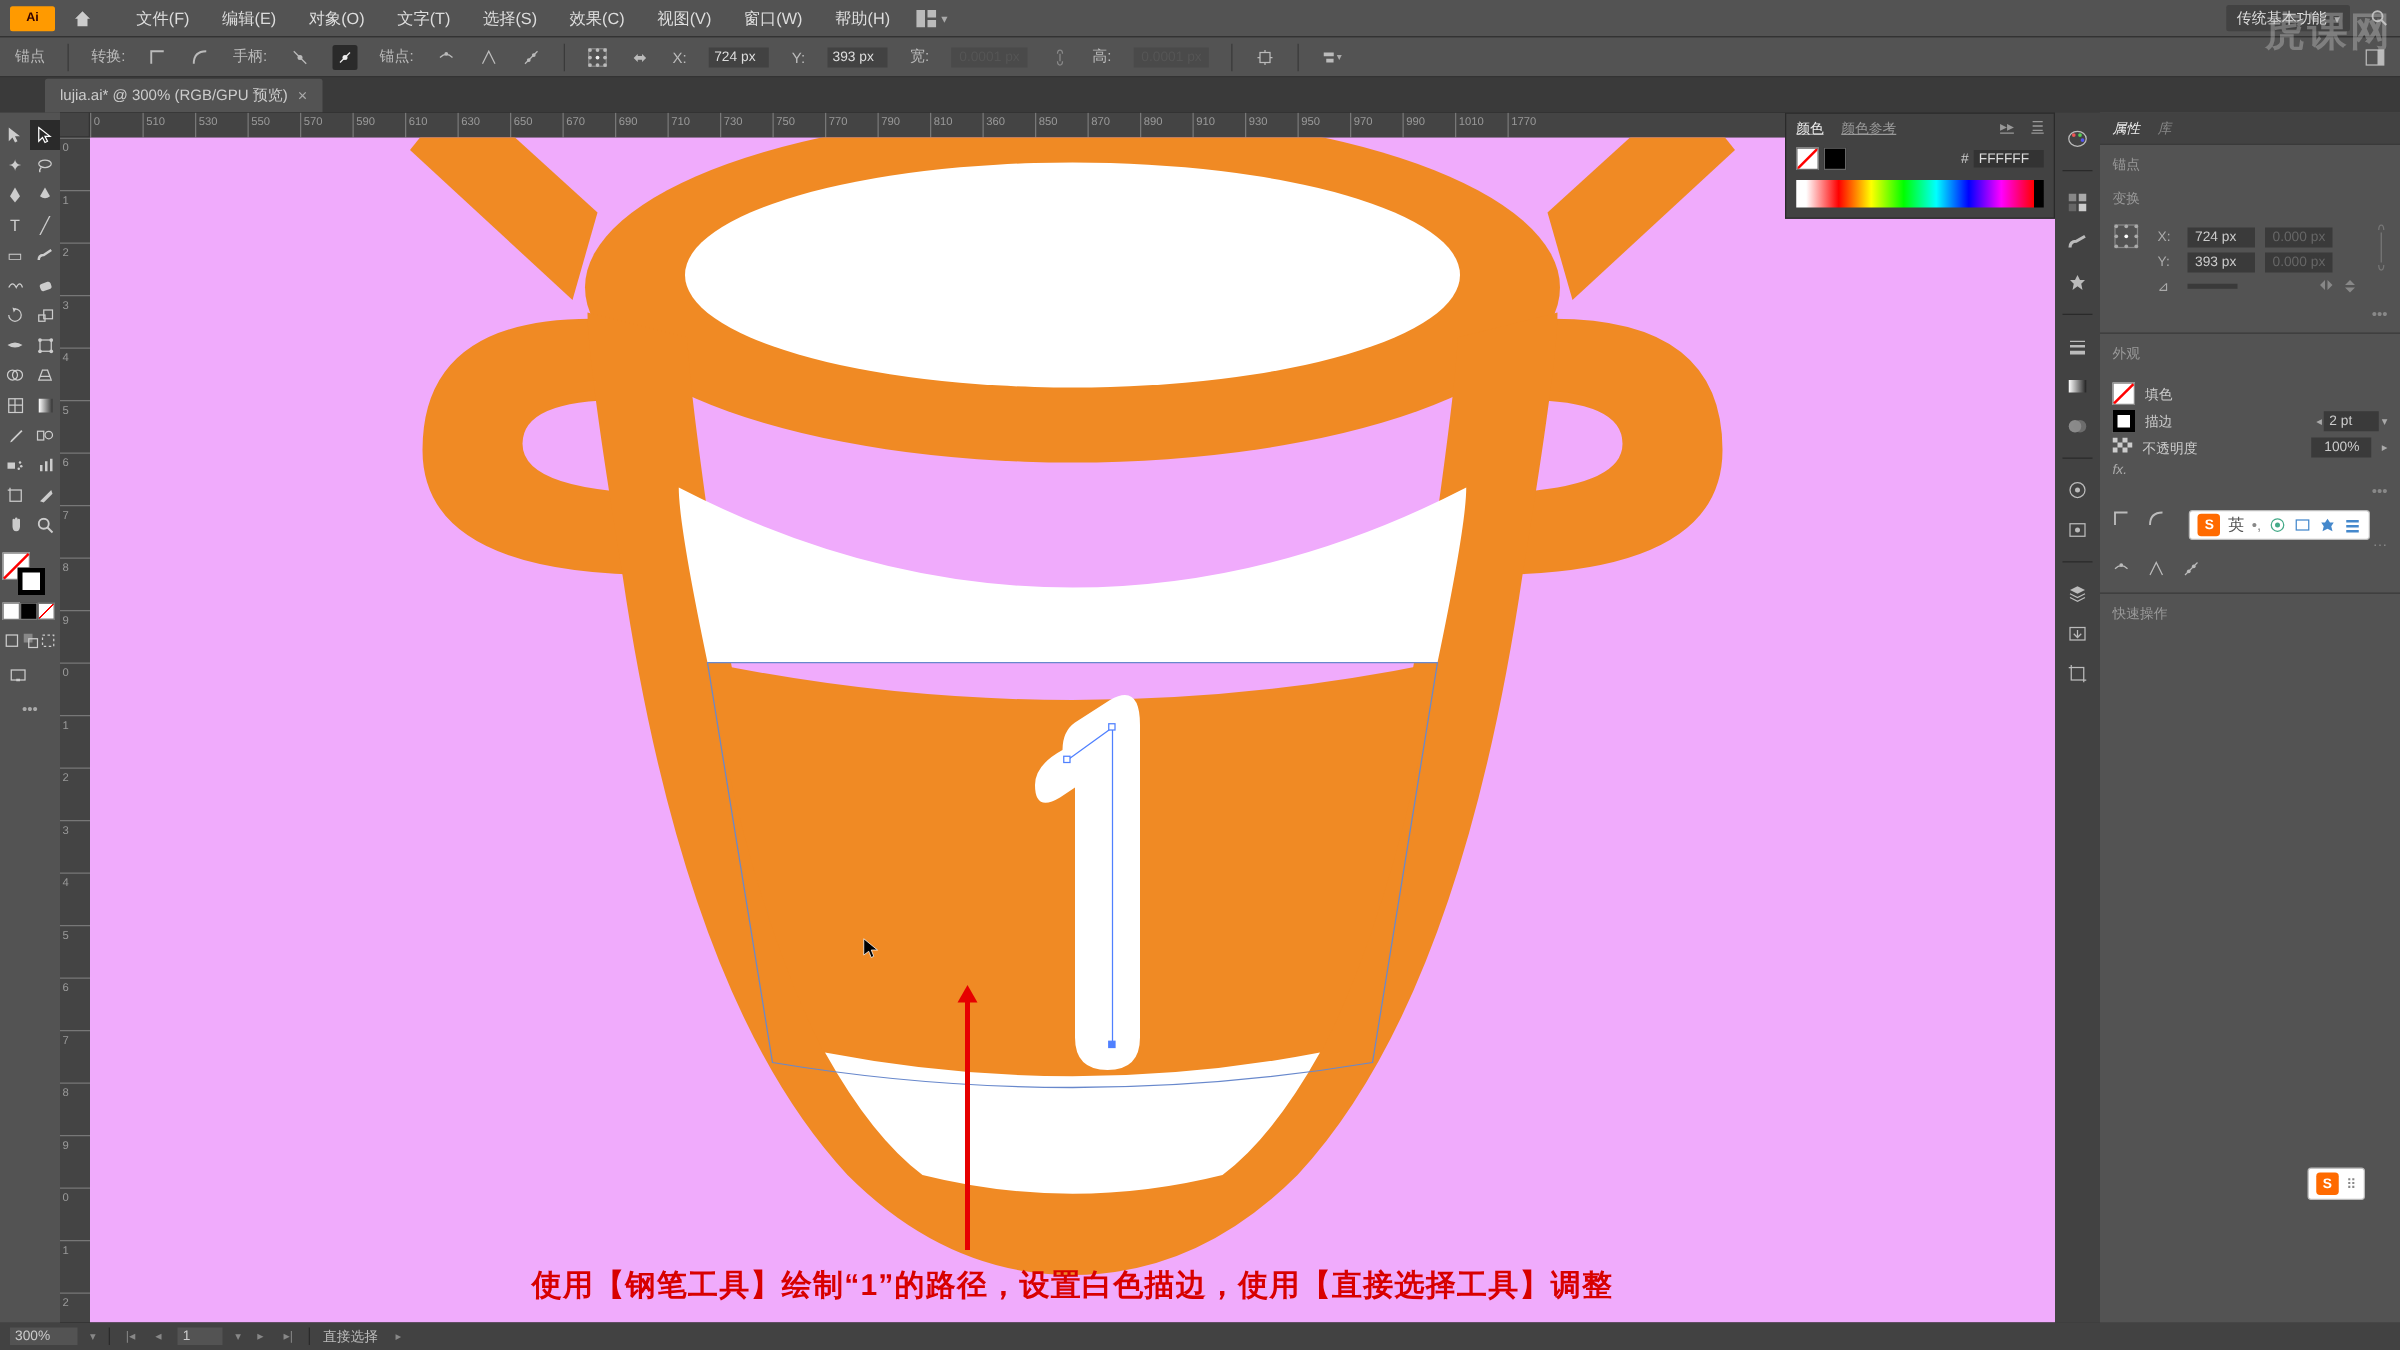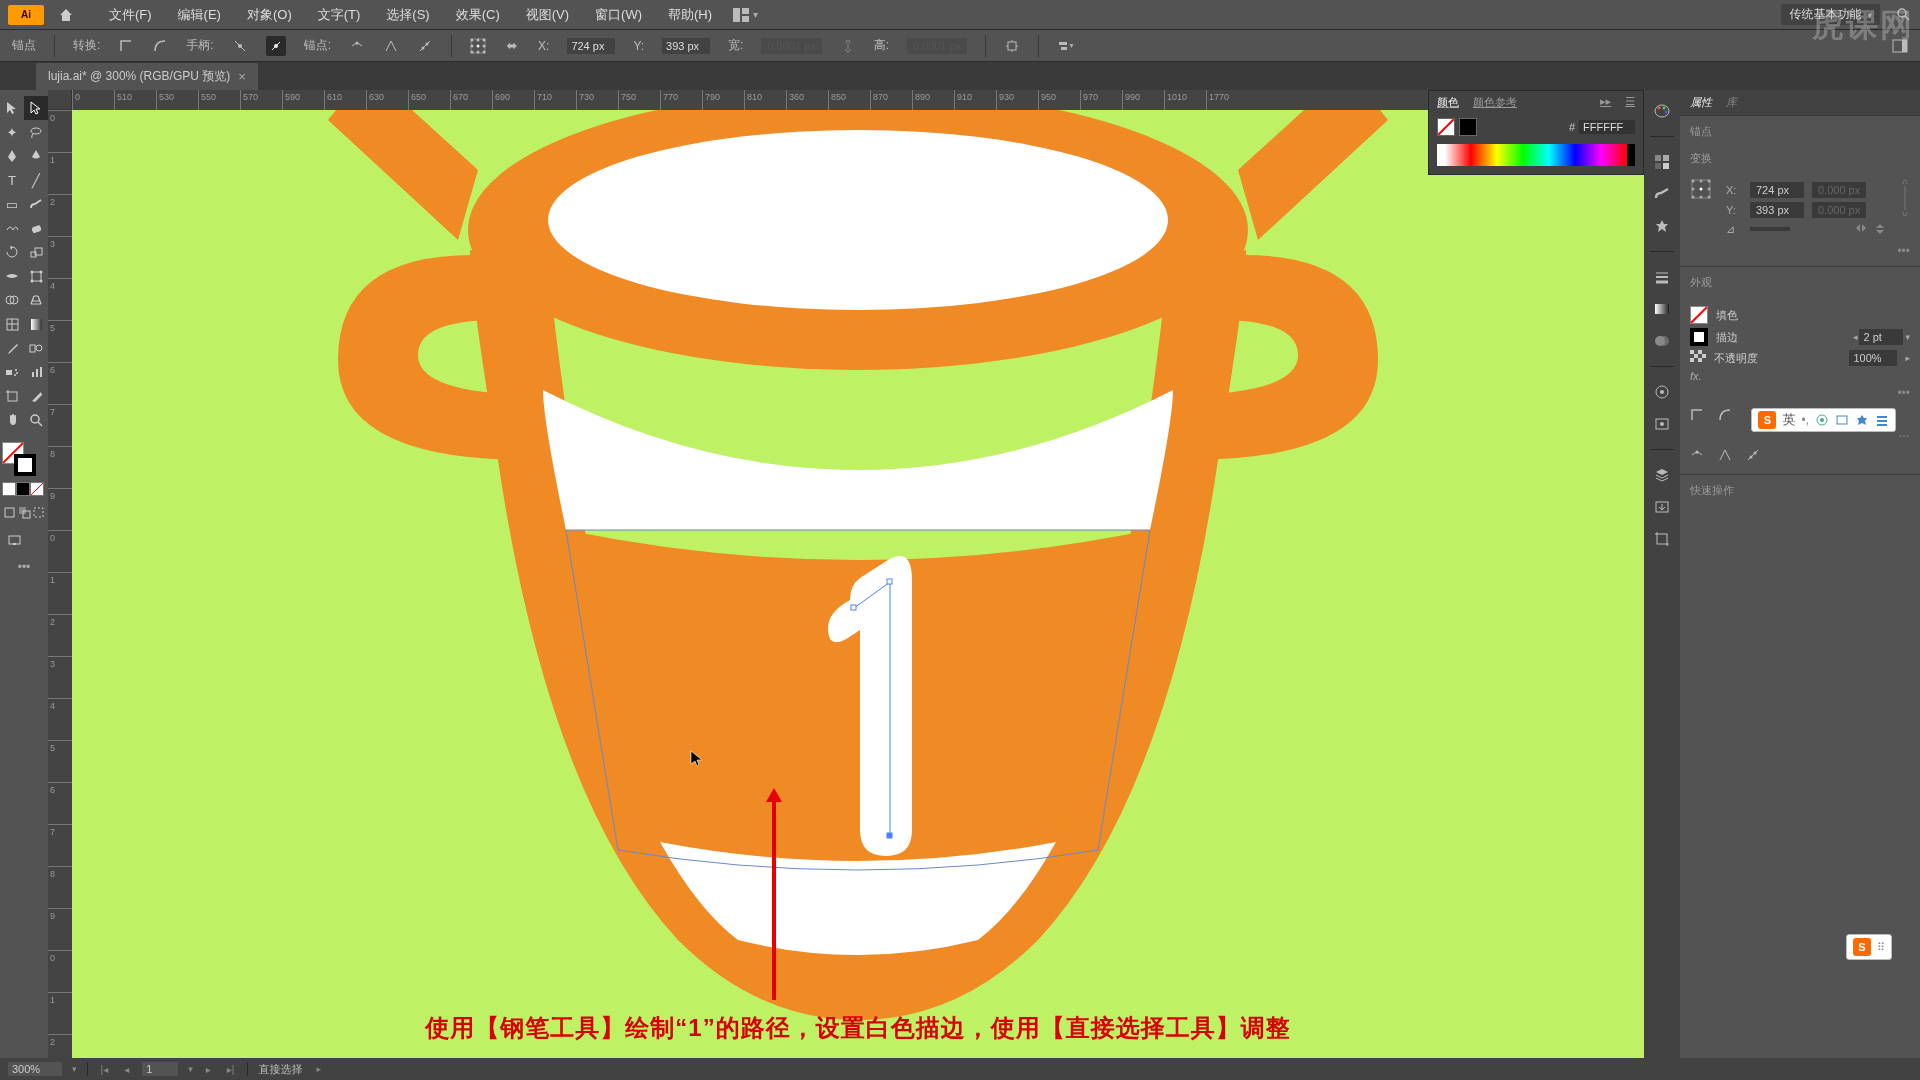--- a/index.html
+++ b/index.html
@@ -46,21 +46,21 @@
 .toolbox .color-chip { width: 14px; height: 14px; border: 1px solid #777; }
 .toolbox .dots { color: #aaa; text-align: center; margin-top: 6px; font-size: 12px; }
 
 
 .canvas-wrap { flex: 1; background: #262626; position: relative; overflow: hidden; }
 .ruler-h { position: absolute; top: 0; left: 24px; right: 0; height: 20px; background: #444; display: flex; font-size: 9px; color: #999; overflow: hidden; }
 .ruler-h .tick { width: 42px; border-left: 1px solid #777; padding-left: 2px; padding-top: 2px; flex-shrink: 0; }
 .ruler-v { position: absolute; top: 20px; left: 0; width: 24px; bottom: 0; background: #444; display: flex; flex-direction: column; font-size: 9px; color: #999; overflow: hidden; }
 .ruler-v .tick { height: 42px; border-top: 1px solid #777; padding: 2px 0 0 2px; writing-mode: horizontal-tb; flex-shrink: 0; }
 .ruler-corner { position: absolute; top: 0; left: 0; width: 24px; height: 20px; background: #444; border-right: 1px solid #333; border-bottom: 1px solid #333; }
-.artboard { position: absolute; top: 20px; left: 24px; right: 0; bottom: 0; background: #bef264; overflow: hidden; padding-left: 40px; }
+.artboard { position: absolute; top: 20px; left: 24px; right: 0; bottom: 0; background: #f0abfc; overflow: hidden; padding-left: 40px; }
 
 
 .trophy { position: absolute; left: 50%; top: -50px; transform: translateX(-50%); }
 
 
 .cursor-pointer { position: absolute; font-size: 14px; color: #000; }
 
 
 .red-arrow { position: absolute; width: 4px; background: #e60000; }
 .red-arrow::before { content: ''; position: absolute; top: -12px; left: -6px; border-left: 8px solid transparent; border-right: 8px solid transparent; border-bottom: 14px solid #e60000; }
@@ -82,21 +82,21 @@
 .prop-row { display: flex; align-items: center; gap: 8px; margin: 4px 0; }
 .prop-row .lbl { width: 16px; color: #aaa; }
 .prop-row .val { background: #3a3a3a; padding: 2px 6px; min-width: 54px; font-size: 11px; }
 .prop-row .val.disabled { color: #666; }
 .sect-title { color: #999; padding: 8px 10px 4px; font-size: 11px; }
 .panel-divider { height: 1px; background: #3a3a3a; }
 .fill-swatch { width: 18px; height: 18px; background: #fff; border: 1px solid #888; position: relative; }
 .fill-swatch .diag { position: absolute; width: 22px; height: 2px; background: red; transform: rotate(-45deg); top: 7px; left: -3px; }
 .stroke-swatch-sm { width: 18px; height: 18px; border: 4px solid #000; background: #fff; }
 .stroke-input { background: #3a3a3a; border: none; color: #ccc; width: 44px; padding: 2px 4px; font-size: 11px; }
-.opacity-row input { background: #3a3a3a; border: none; color: #ccc; width: 48px; padding: 2px 4px; font-size: 11px; }
+.opacity-row input { background: #3a3a3a; border: none; color: #ccc; width: 48px; padding: 2px 4px; font-size: 11px; text-align: center; }
 .global-btn { background: #666; width: 100%; padding: 4px; text-align: center; border-radius: 2px; margin-top: 6px; font-size: 11px; }
 
 
 .color-panel { position: absolute; top: 90px; right: 276px; width: 216px; background: #424242; border: 1px solid #2a2a2a; z-index: 5; }
 .color-panel .cp-tabs { display: flex; padding: 4px 8px; gap: 14px; font-size: 11px; color: #999; text-decoration: underline; }
 .color-panel .cp-tabs .active { color: #eee; }
 .color-panel .cp-tabs .menu-dots { margin-left: auto; }
 .color-panel .cp-swatches { display: flex; gap: 4px; padding: 4px 8px; align-items: center; }
 .color-panel .cp-sw { width: 18px; height: 18px; border: 1px solid #666; }
 .color-panel .cp-sw.none { background: #fff; position: relative; overflow: hidden; }

